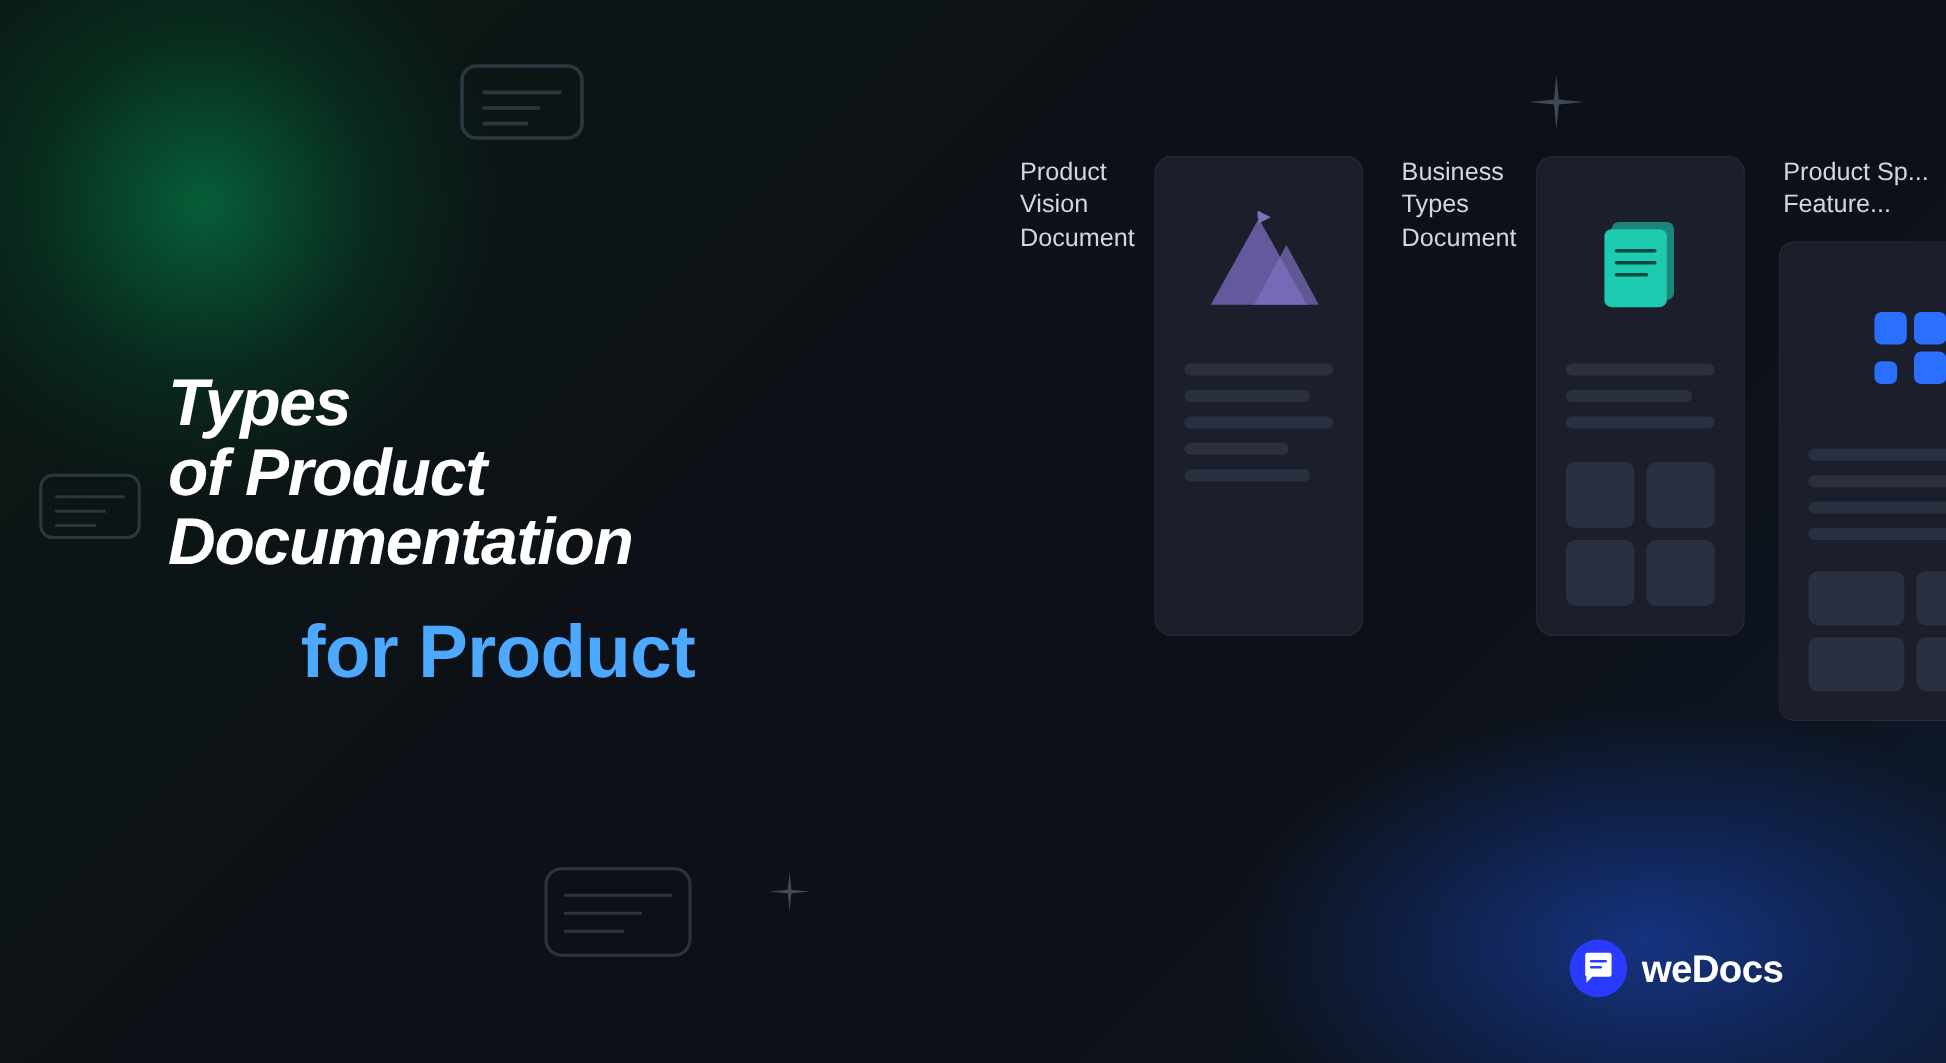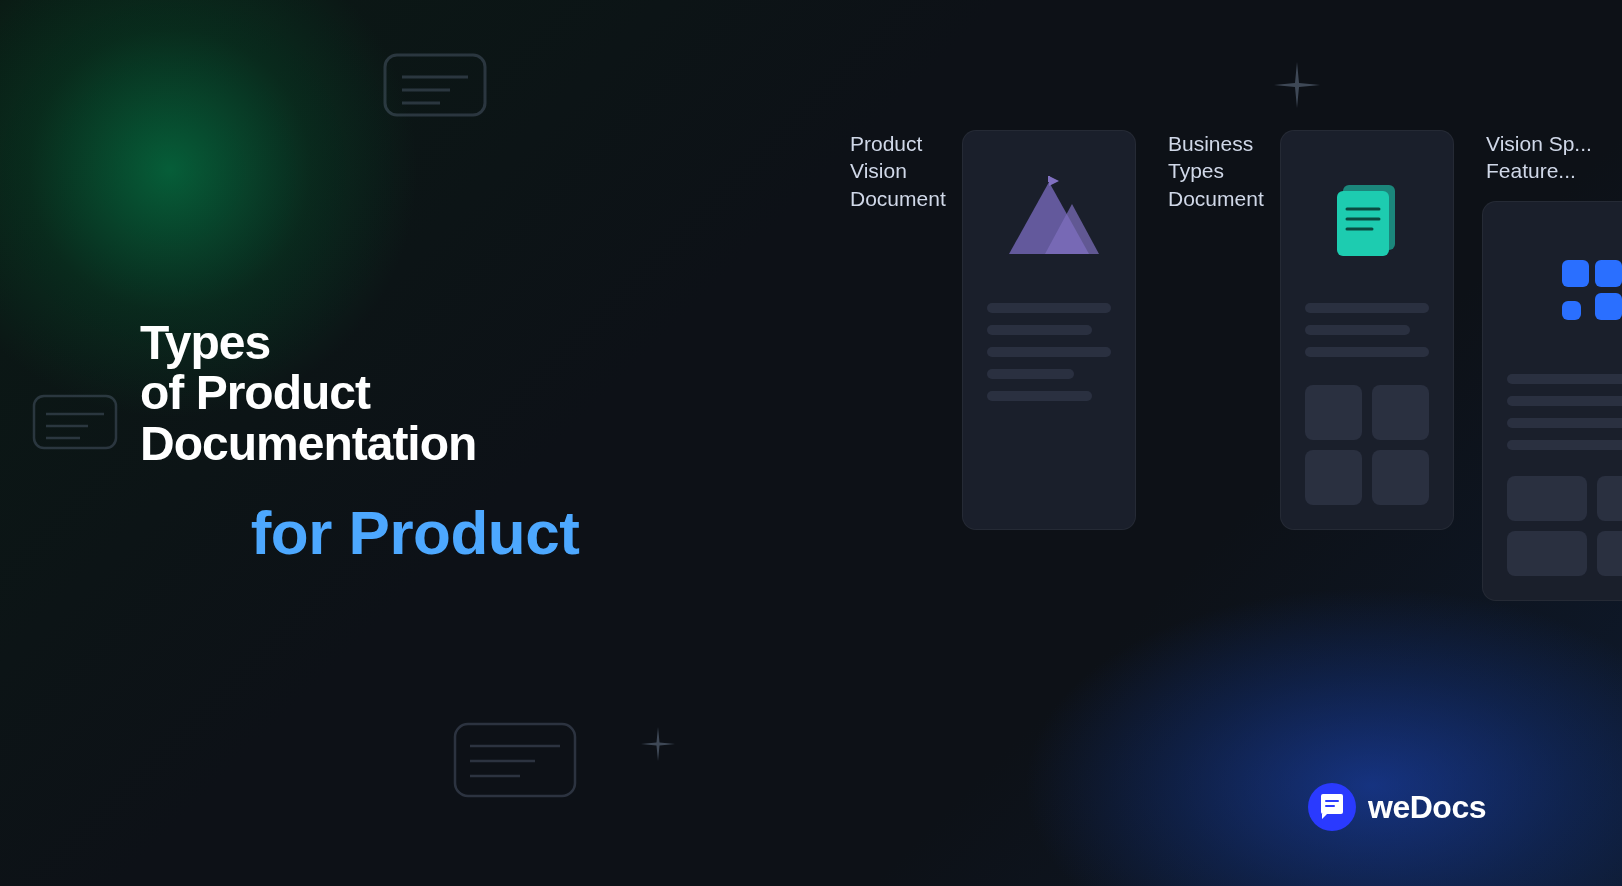--- a/index.html
+++ b/index.html
@@ -66,26 +66,27 @@
     
     .left-content {
       position: absolute;
       left: 140px;
       top: 50%;
       transform: translateY(-50%);
       width: 550px;
     }
 
     .main-title {
-      font-size: 48px;
+      font-size: 55px;
       font-weight: 800;
       color: #ffffff;
       line-height: 1.05;
       letter-spacing: -1px;
       margin-bottom: 30px;
+      font-style: italic;
     }
 
     .subtitle {
       font-size: 62px;
       font-weight: 700;
       color: #4da8ff;
       line-height: 1.1;
       letter-spacing: -0.5px;
       text-align: center;
     }
@@ -355,21 +356,21 @@
           <div class="card-block"></div>
           <div class="card-block"></div>
           <div class="card-block"></div>
           <div class="card-block"></div>
         </div>
       </div>
     </div>
 
     <div class="card-wrapper-partial">
       <div class="card-label" style="color:#d0d8e8; font-size:21px; font-weight:500; line-height:1.3; padding-left:4px;">
-        <span>Vision Sp...</span><br>
+        <span>Product Sp...</span><br>
         <span>Feature...</span>
       </div>
       <div class="card-partial">
         <div class="card-icon-area">
 
           <div class="feature-grid-icon">
             <div class="feature-grid-cell" style="background:#2a6fff; border-radius:6px;"></div>
             <div class="feature-grid-cell" style="background:#2a6fff; border-radius:6px;"></div>
             <div class="feature-grid-cell" style="background:#2a6fff; border-radius:6px; width:70%; height:70%; align-self:end;"></div>
             <div class="feature-grid-cell" style="background:#2a6fff; border-radius:6px;"></div>

